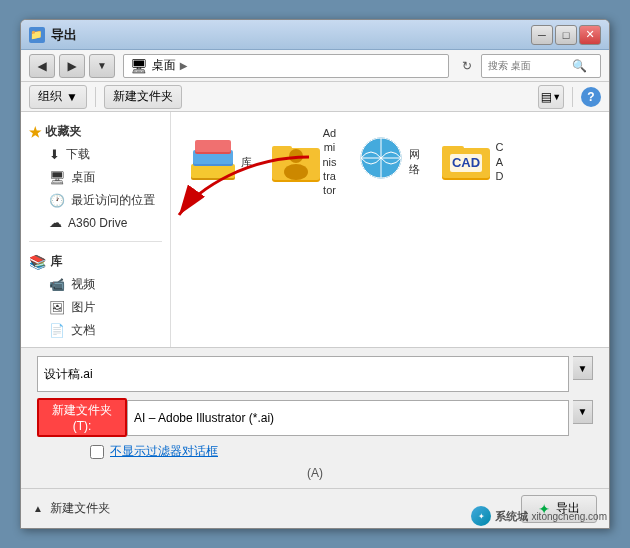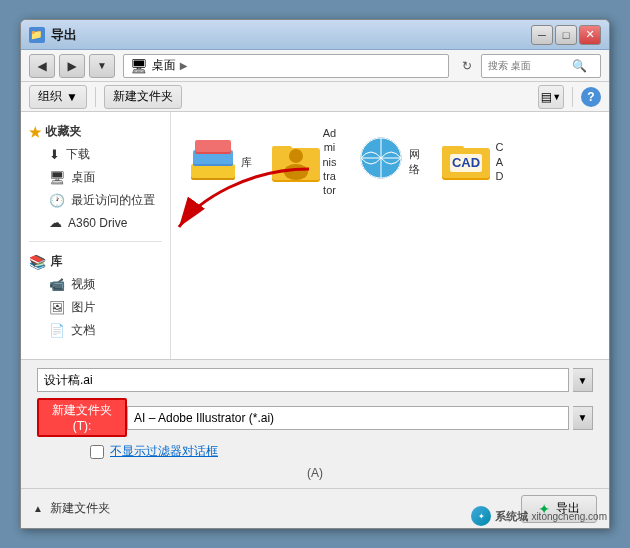--- a/index.html
+++ b/index.html
@@ -305,21 +305,21 @@
     .form-label.highlight {
       background: #ff4444;
       color: white;
       padding: 2px 6px;
       border: 2px solid #cc0000;
       border-radius: 2px;
       text-align: center;
     }
     .form-input {
       flex: 1;
-      height: 24px;
+      height: 36px;
       border: 1px solid #aaa;
       background: white;
       padding: 0 6px;
       font-size: 12px;
       outline: none;
     }
     .form-input-wrap {
       flex: 1;
       display: flex;
       gap: 4px;

